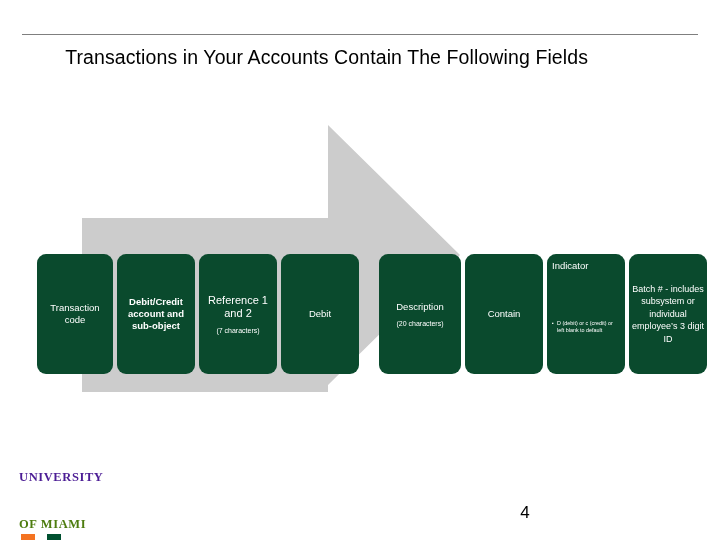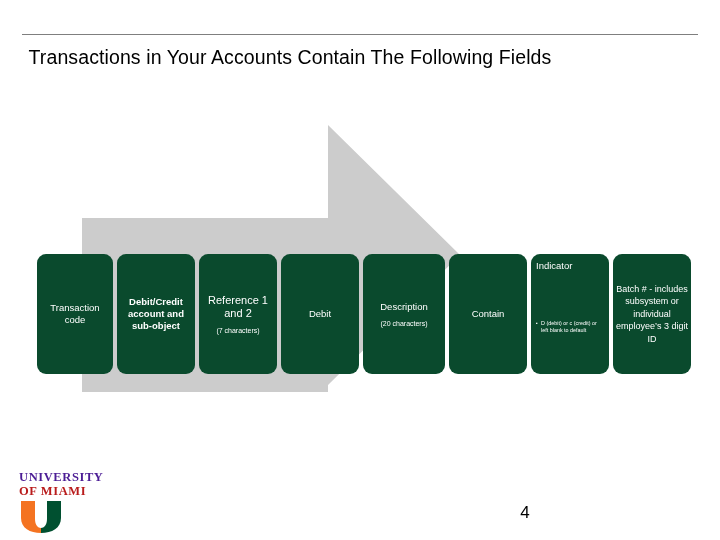--- a/index.html
+++ b/index.html
@@ -22,24 +22,24 @@
     left: 22px;
     top: 34px;
     width: 676px;
     height: 1px;
     background: #7f7f7f;
   }
 
   
   #slide-title {
     position: absolute;
-    left: 0;
+    left: 8px;
     top: 46px;
     width: 580px;
-    text-align: center;
+    text-align: right;
     font-size: 19.5px;
     color: #000000;
     letter-spacing: 0.1px;
     white-space: nowrap;
   }
 
   
   #arrow-shape {
     position: absolute;
     left: 0;
@@ -69,21 +69,21 @@
     align-items: center;
     color: #ffffff;
     text-align: center;
     box-sizing: border-box;
     padding: 0 3px;
   }
   .fb-1 { flex: 0 0 76px; }
   .fb-2 { flex: 0 0 78px; font-weight: bold; }
   .fb-3 { flex: 0 0 78px; }
   .fb-4 { flex: 0 0 78px; }
-  .fb-5 { flex: 0 0 82px; }
+  .fb-5 { flex: 0 0 82px; margin-left: 16px; }
   .fb-6 { flex: 0 0 78px; }
   .fb-7 { flex: 0 0 78px; }
   .fb-8 { flex: 0 0 78px; }
 
   .fb-label {
     font-size: 9.5px;
     line-height: 12px;
   }
   .fb-label.small-caption {
     font-size: 7px;
@@ -137,21 +137,21 @@
     height: 66px;
   }
   .um-word {
     font-family: "Liberation Serif", serif;
     font-weight: bold;
     font-size: 12.5px;
     letter-spacing: 0.6px;
     line-height: 14px;
   }
   #um-line-1 { color: #4c1d95; }
-  #um-line-2 { color: #b91c1c; }
+  #um-line-2 { color: #4d7c0f; margin-top: 33px; }
   #um-mark {
     margin-top: 3px;
   }
 
   
   #page-number {
     position: absolute;
     left: 505px;
     top: 503px;
     width: 40px;

